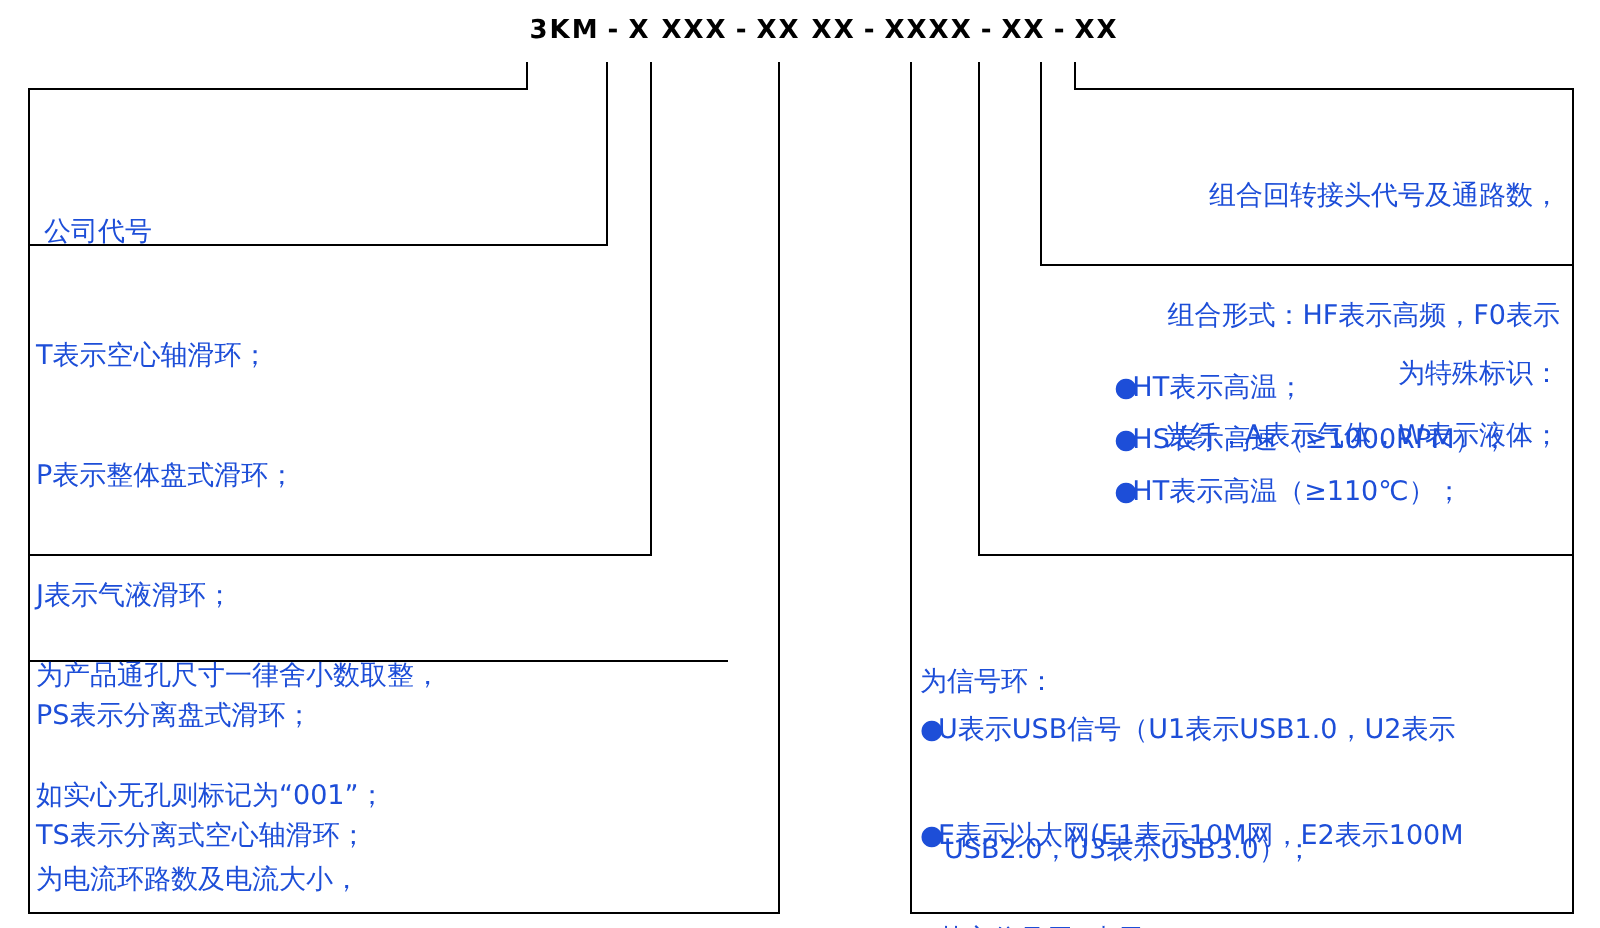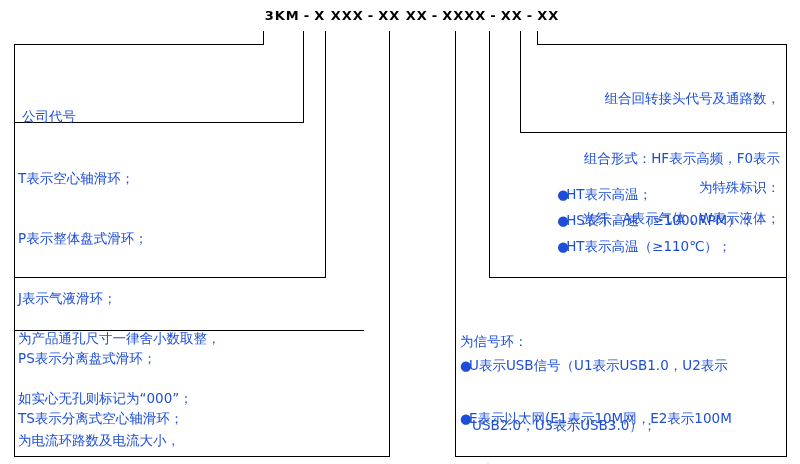--- a/index.html
+++ b/index.html
@@ -93,21 +93,21 @@
     <span class="line">T表示空心轴滑环；</span>
     <span class="line">P表示整体盘式滑环；</span>
     <span class="line">J表示气液滑环；</span>
     <span class="line">PS表示分离盘式滑环；</span>
     <span class="line">TS表示分离式空心轴滑环；</span>
     
   </div>
 
   <div class="txt" style="left:18px; top:288px;">
     <span class="line">为产品通孔尺寸一律舍小数取整，</span>
-    <span class="line">如实心无孔则标记为“000”；</span>
+    <span class="line">如实心无孔则标记为“001”；</span>
   </div>
 
   <div class="txt" style="left:18px; top:390px;">
     <span class="line">为电流环路数及电流大小，</span>
     
     
   </div>
 
   <div class="v-line" style="left:786px; top:44px; height:88px;"></div>
   <div class="h-line" style="left:537px; top:44px; width:250px;"></div>

